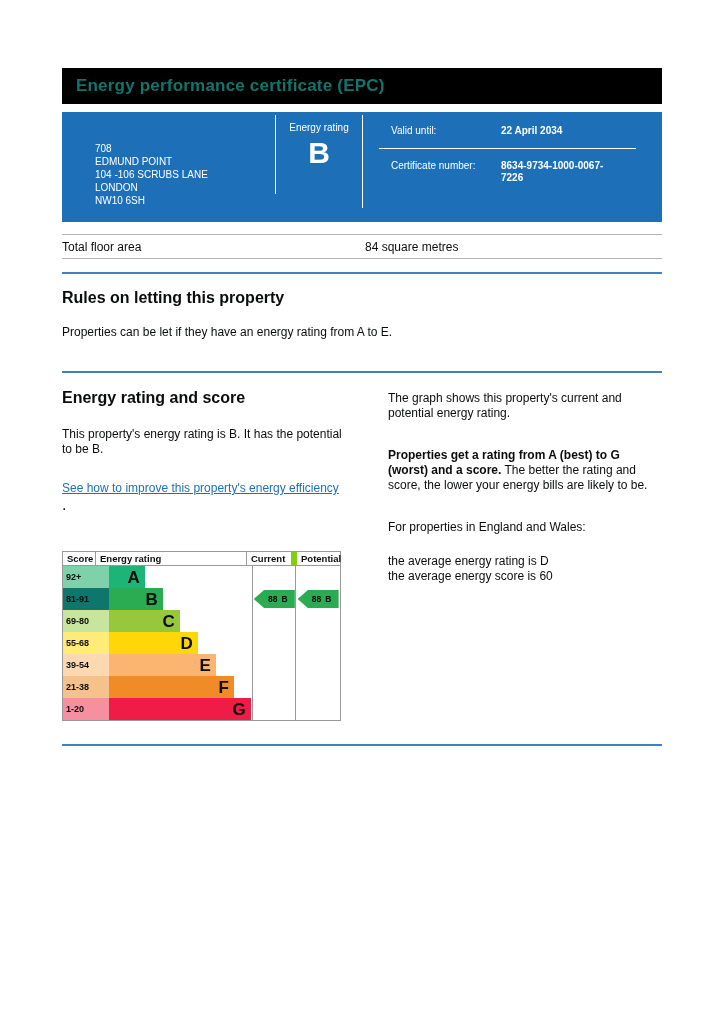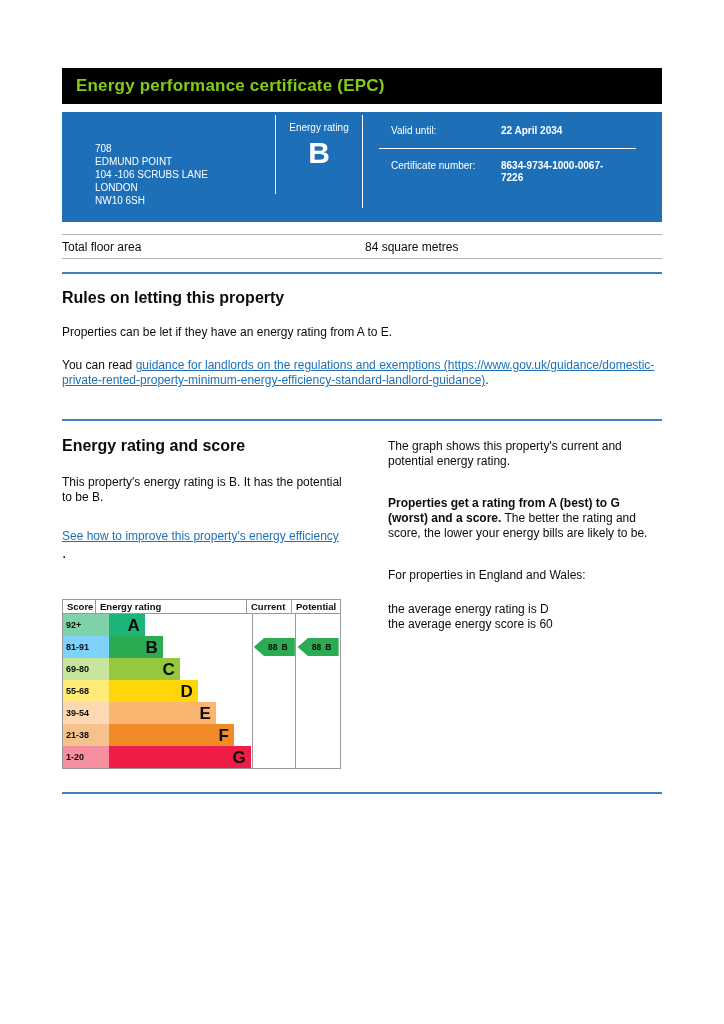--- a/index.html
+++ b/index.html
@@ -10,21 +10,21 @@
     color: #0b0c0c;
     overflow: hidden;
   }
   .page { padding: 68px 62px 0 62px; width: 724px; }
 
   
   .black-bar {
     background: #000000; height: 36px;
     display: flex; align-items: center; padding-left: 14px;
   }
-  .black-bar h1 { color: #84cc16; font-size: 17px; font-weight: bold; letter-spacing: .2px; }
+  .black-bar h1 { color: #0f766e; font-size: 17px; font-weight: bold; letter-spacing: .2px; }
 
   
   .summary {
     margin-top: 8px; background: #1d70b8; height: 110px;
     display: flex; color: #ffffff; position: relative;
   }
   .addr { width: 213px; padding: 30px 0 0 33px; font-size: 10px; line-height: 13px; }
   .vline { width: 1px; background: #ffffff; }
   .vline.v1 { margin-top: 3px; height: 79px; }
   .vline.v2 { margin-top: 3px; height: 93px; }
@@ -62,21 +62,21 @@
   .col-right .spaced { margin-top: 27px; }
   .avg-lines { font-size: 12px; line-height: 15px; margin-top: 19px; }
 
   
   .chart { margin-top: 37px; width: 279px; border: 1px solid #999999; background: #ffffff; }
   .chart-header { display: flex; border-bottom: 1px solid #999999; height: 14px; }
   .ch { font-size: 9.5px; font-weight: bold; padding: 1px 0 0 4px; line-height: 12px; }
   .ch.score-h { width: 32px; }
   .ch.rating-h { width: 151px; border-left: 1px solid #999999; }
   .ch.current-h { width: 45px; border-left: 1px solid #999999; }
-  .ch.potential-h { width: 47px; border-left: 1px solid #84cc16; }
+  .ch.potential-h { width: 47px; border-left: 6px solid #84cc16; }
   .band-row { display: flex; height: 22px; }
   .score-cell { width: 48px; font-size: 9px; font-weight: bold; display: flex; align-items: center; padding-left: 3px; }
   .bar-track { width: 151px; position: relative; }
   .band-bar { height: 22px; display: flex; align-items: center; justify-content: flex-end; padding-right: 5px; }
   .band-letter { font-size: 17px; font-weight: bold; color: #0b0c0c; line-height: 17px; }
   .arrow-cell { display: flex; align-items: center; justify-content: center; }
   .arrow-cell.cur { width: 45px; border-left: 1px solid #999999; }
   .arrow-cell.pot { width: 47px; border-left: 1px solid #999999; }
   .rating-arrow {
     width: 41px; height: 18px;
@@ -126,21 +126,20 @@
       <div class="kv-label">Total floor area</div>
       <div class="kv-value">84 square metres</div>
     </div>
   </section>
 
   <hr class="blue-rule rule-1">
 
   <section class="rules-section">
     <h2>Rules on letting this property</h2>
     <p>Properties can be let if they have an energy rating from A to E.</p>
-    <p><span>You can read </span><a>guidance for landlords on the regulations and exemptions (https://www.gov.uk/guidance/domestic-private-rented-property-minimum-energy-efficiency-standard-landlord-guidance)</a><span>.</span></p>
   </section>
 
   <hr class="blue-rule rule-2">
 
   <section class="columns">
     <div class="col-left">
       <h2>Energy rating and score</h2>
       <p>This property's energy rating is B. It has the potential to be B.</p>
       <div>
         <a class="improve-link">See how to improve this property's energy efficiency</a><span>.</span>
@@ -158,21 +157,21 @@
               <div class="score-cell" style="background: rgb(126, 209, 168);">92+</div>
               <div class="bar-track">
                 <div class="band-bar" style="background: rgb(29, 181, 119); width: 36px;">
                   <span class="band-letter">A</span>
                 </div>
               </div>
               <div class="arrow-cell cur"></div>
               <div class="arrow-cell pot"></div>
             </div>
             <div class="band-row">
-              <div class="score-cell" style="background: #7dd3fc;">81-91</div>
+              <div class="score-cell" style="background: #0f766e;">81-91</div>
               <div class="bar-track">
                 <div class="band-bar" style="background: rgb(43, 172, 82); width: 54px;">
                   <span class="band-letter">B</span>
                 </div>
               </div>
               <div class="arrow-cell cur">
                 <div class="rating-arrow" style="background: rgb(43, 172, 82);">
                   <span>88</span>
                   <span>B</span>
                 </div>

